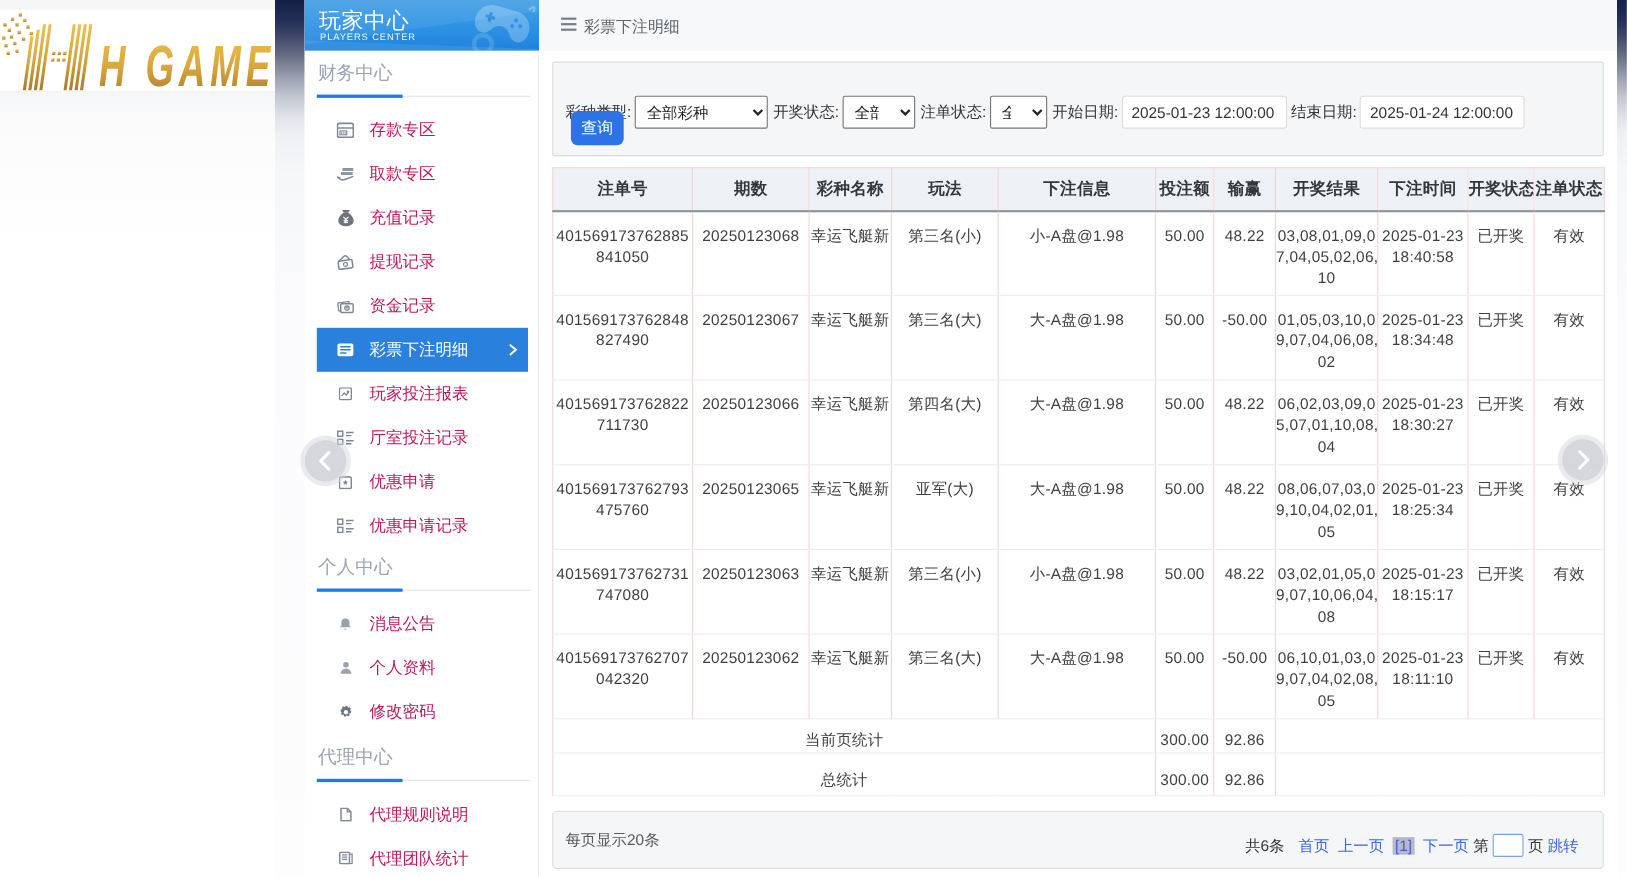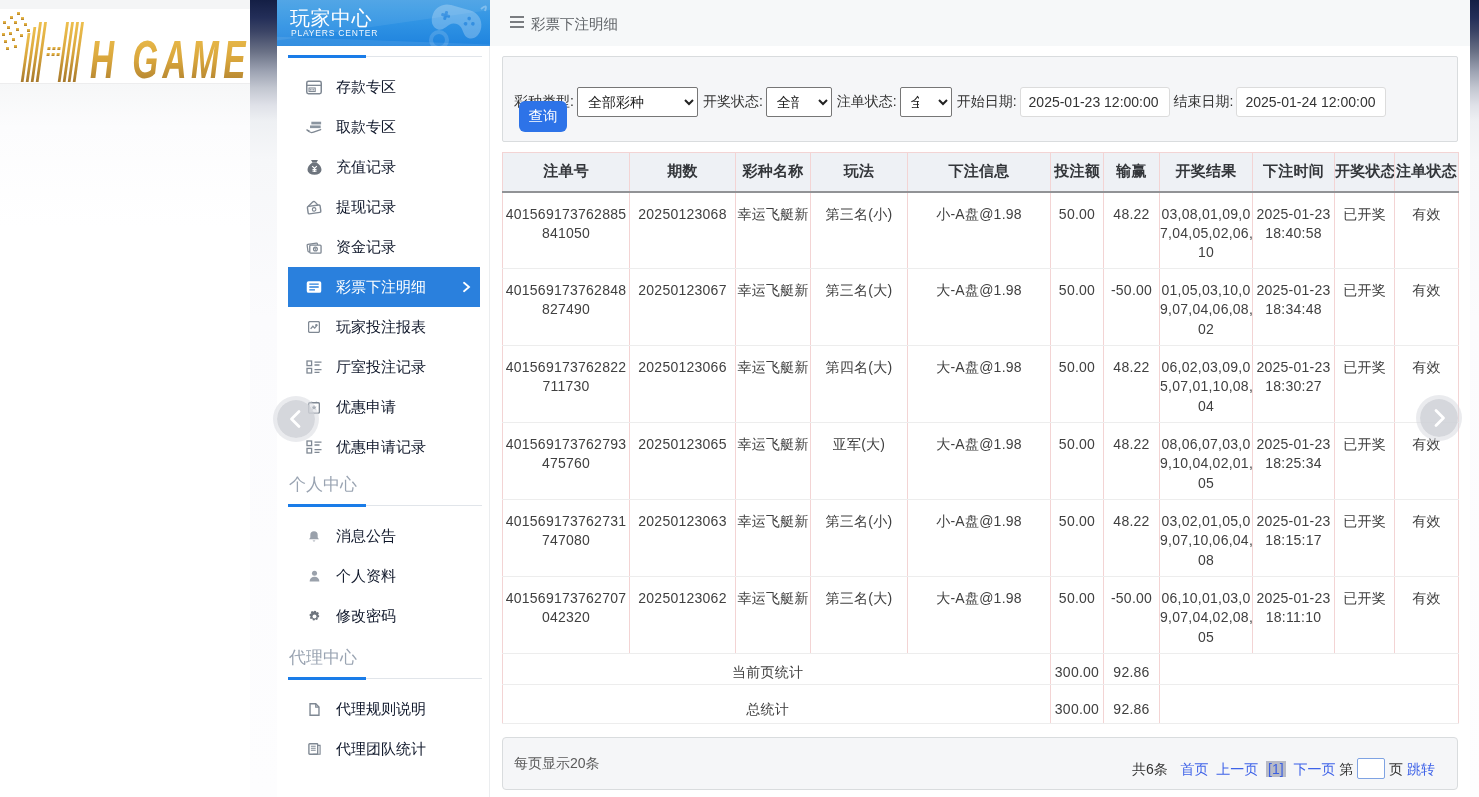--- a/index.html
+++ b/index.html
@@ -25,21 +25,21 @@
 #sbhead:before { content:""; position:absolute; left:0; top:0; width:213px; height:46px; background:rgba(255,255,255,0.07); clip-path:polygon(0 0, 100% 0, 100% 22%, 0 88%); z-index:1; }
 #sbhead:after { content:""; position:absolute; left:0; top:0; width:213px; height:46px; background:rgba(255,255,255,0.09); clip-path:polygon(0 80%, 100% 97%, 100% 100%, 0 100%); z-index:1; }
 #sbhead h1 { position:absolute; left:13px; top:5px; font-size:20px; color:#fff; font-weight:normal; letter-spacing:0.5px;text-align:right; }
 #sbhead .sub { position:absolute; left:14px; top:28px; color:#f0f7fd; letter-spacing:0.8px; font-weight:normal; font-size:8.5px; }
 #sbhead { background:linear-gradient(180deg,#45a0e5 0%,#2f93e4 50%,#1f83de 100%); }
 #sbhead svg.pad { position:absolute; right:-3px; top:2px; }
 .sec-title { position:relative; margin:0 8px 0 11px; padding:6px 0 0 1px; height:26px; font-size:17px; line-height:20px; color:#9aa4b2; }
 .sec-line { position:relative; margin:0 8px 0 11px; height:11px; border-bottom:1px solid #e1e5ea; }
 .sec-line i { position:absolute; left:0; bottom:-2px; width:78px; height:3px; background:#1a7ce8; }
 .mitems { padding:10px 0 0 0; }
-.mi { position:relative; height:40px; margin:0 10px 0 11px; display:flex; align-items:center; color:#0f172a; font-size:15px; }
+.mi { position:relative; height:40px; margin:0 10px 0 11px; display:flex; align-items:center; color:#be185d; font-size:15px; }
 .mi .ic { width:16px; height:16px; margin-left:18px; flex:0 0 16px; display:flex; align-items:center; justify-content:center; }
 .mi .tx { margin-left:14px; }
 .mi.sel { background:#2a80dd; color:#fff; }
 .mi.sel .arrow { position:absolute; right:7px; top:13px; width:14px; height:14px; }
 
 
 #main { position:absolute; left:490px; top:0; width:980px; height:797px; background:#fff; }
 #topbar { position:absolute; left:0; top:0; width:980px; height:46px; background:#f6f8f9; }
 #topbar .burger { position:absolute; left:20px; top:16px; width:14px; height:13px; }
 #topbar .burger i { display:block; height:2px; background:#7a7d81; margin-bottom:3px; }
@@ -155,20 +155,21 @@
           </g>
         </g>
         <circle cx="16" cy="38" r="8" fill="none" stroke="rgba(255,255,255,0.15)" stroke-width="4"></circle>
         <path d="M58 7 q7 -6 4 2" fill="none" stroke="rgba(255,255,255,0.3)" stroke-width="2"></path>
       </svg>
       <h1>玩家中心</h1>
       <div class="sub">PLAYERS CENTER</div>
     </div>
 
     <div style="position:absolute;left:0;top:46px;width:213px;">
+      <div class="sec-title" style="padding-top:11px;height:31px;">财务中心</div>
       <div class="sec-line">
           <i></i>
         </div>
       <div class="mitems">
         <div class="mi">
             <span class="ic">
               <svg width="17" height="15" viewBox="0 0 17 15">
                 <rect x="0.8" y="0.8" width="15.4" height="13.4" rx="1.8" fill="none" stroke="#7f8893" stroke-width="1.6"></rect>
                 <path d="M1 5.2 h15" stroke="#7f8893" stroke-width="1.4"></path>
                 <rect x="3.2" y="8" width="6.6" height="3.8" fill="none" stroke="#7f8893" stroke-width="1.1"></rect>

